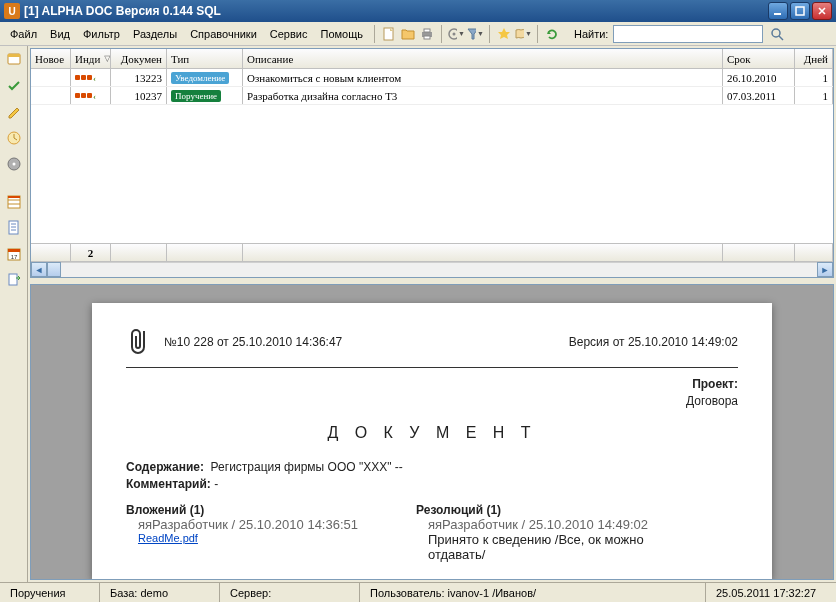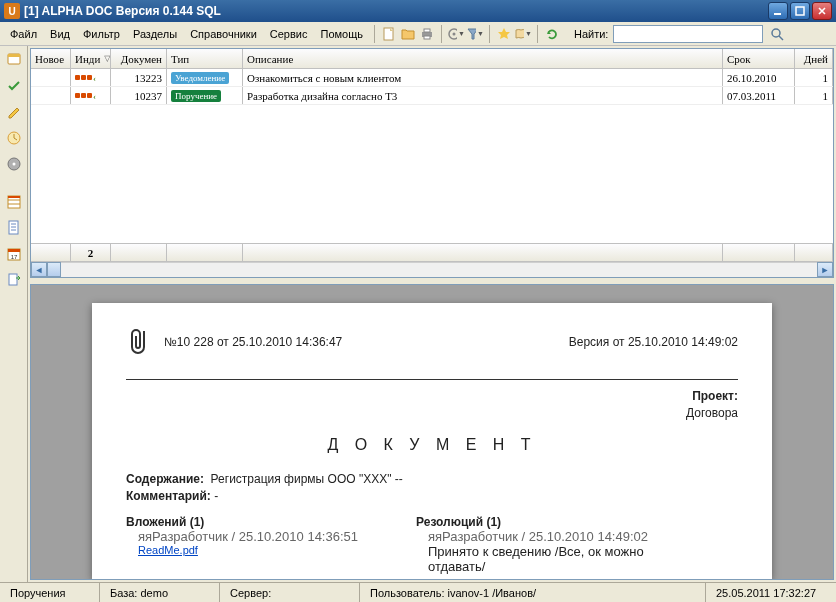--- a/index.html
+++ b/index.html
@@ -196,21 +196,21 @@
   background: #fff;
   margin-top: 18px;
   padding: 22px 34px 10px 34px;
   box-shadow: 0 2px 8px rgba(0,0,0,.4);
   font-size: 12px;
   color: #222;
 }
 .doc-header {
   display: flex; align-items: center; gap: 12px;
   border-bottom: 1px solid #333;
-  padding-bottom: 20px;
+  padding-bottom: 8px;
 }
 .doc-header .clip {
   font-size: 28px; color: #333;
 }
 .doc-header .dline { flex: 1; display: flex; justify-content: space-between; }
 .doc-proj {
   text-align: right; margin-top: 8px; line-height: 1.4;
 }
 .doc-title {
   text-align: center; font-size: 16px; letter-spacing: 6px;

